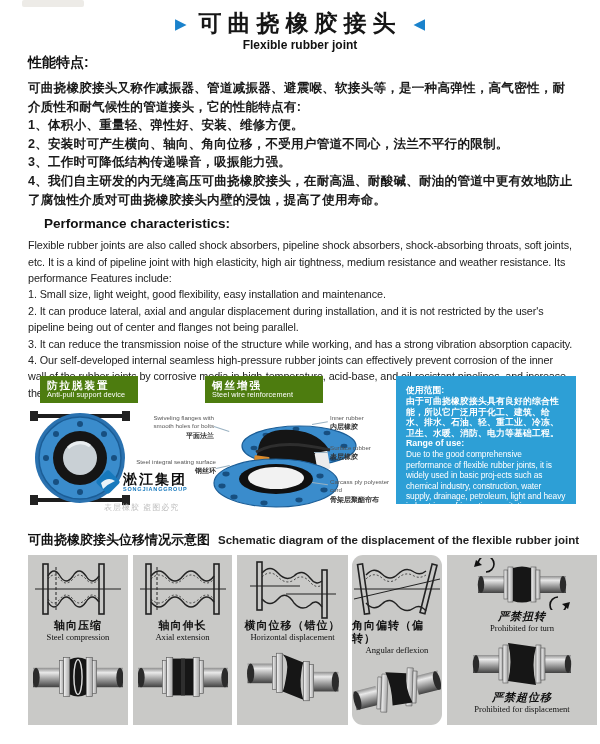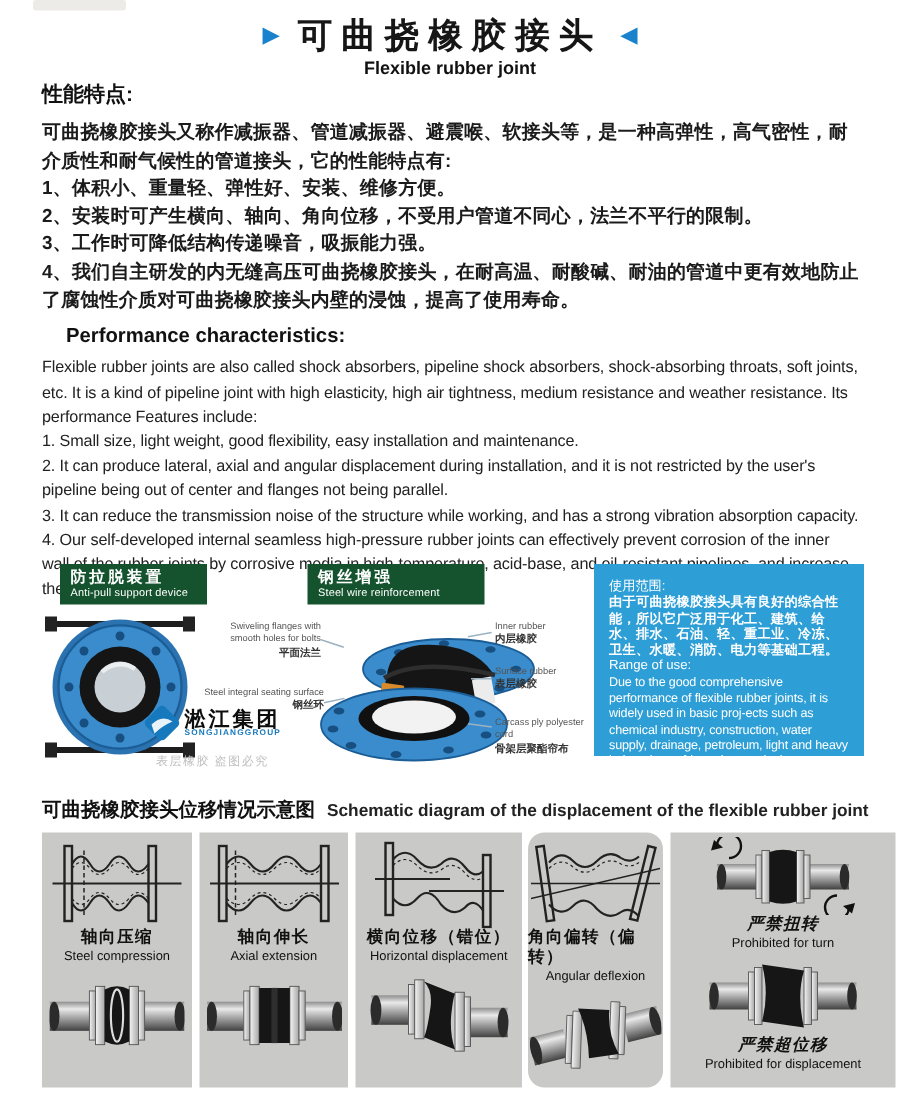--- a/index.html
+++ b/index.html
@@ -17,47 +17,47 @@
   
   .text-col{left:28px;top:54px;width:545px;}
   .h-cn{font-size:14px;font-weight:bold;margin:0 0 7px 0;color:#111;}
   .cn-body{font-size:12.6px;font-weight:600;line-height:18.6px;color:#1b1b1b;letter-spacing:0.2px;}
   .cn-body div{margin:0;}
   .h-en{font-size:13.5px;font-weight:bold;margin:7px 0 6px 16px;color:#111;}
   .en-body{font-size:10.8px;line-height:16.4px;color:#222;letter-spacing:-0.1px;}
 
   
   .gallery{left:0;top:374px;width:600px;height:160px;}
-  .img-label{background:#14532d;color:#fff;padding:3px 7px 4px 7px;line-height:1.15;}
+  .img-label{background:#4d7c0f;color:#fff;padding:3px 7px 4px 7px;line-height:1.15;}
   .img-label .l1{font-size:10.5px;font-weight:bold;letter-spacing:2px;}
   .img-label .l2{font-size:7.3px;letter-spacing:0.1px;}
   .lbl1{left:40px;top:2px;width:84px;}
   .lbl2{left:205px;top:2px;width:104px;}
   .callout{color:#555;font-size:6.2px;line-height:1.35;}
   .callout .cn{font-size:7px;font-weight:bold;color:#333;}
   .leader{background:#9ab2c2;height:1px;transform-origin:left center;}
   .range-box{left:396px;top:2px;width:180px;height:128px;background:#2d9fd6;color:#fff;
              padding:9px 10px;box-sizing:border-box;}
-  .range-box .rh{font-size:8.8px;font-weight:normal;line-height:11px;}
+  .range-box .rh{font-size:8.8px;font-weight:bold;line-height:11px;}
   .range-box .rb-cn{font-size:8.8px;font-weight:bold;line-height:10.6px;letter-spacing:0.2px;}
   .range-box .rb-en{font-size:8.4px;line-height:10.4px;letter-spacing:-0.1px;}
   .watermark{left:96px;top:96px;display:flex;align-items:center;gap:3px;}
   .wm-cn{font-size:14px;font-weight:bold;color:#0d0d0d;letter-spacing:2px;line-height:1;}
   .wm-en{font-size:5.5px;color:#1779bd;font-weight:bold;letter-spacing:0.8px;line-height:1;margin-top:1px;}
   .wm-notice{left:104px;top:128px;font-size:8px;color:#bfbfbf;letter-spacing:1px;}
 
   
   .schem-head{left:28px;top:531px;width:560px;display:flex;align-items:baseline;gap:8px;}
   .schem-cn{font-size:13px;font-weight:bold;color:#111;}
   .schem-en{font-size:11.5px;font-weight:bold;color:#222;}
   .panel{top:555px;height:170px;background:#c9c9c7;display:flex;flex-direction:column;align-items:center;}
   .p1{left:28px;width:100px;} .p2{left:133px;width:99px;} .p3{left:237px;width:111px;}
   .p4{left:352px;width:90px;border-radius:11px;} .p5{left:447px;width:150px;}
   .pl-cn{font-size:11px;font-weight:bold;color:#111;line-height:13px;letter-spacing:1px;}
-  .pl-en{font-family:Liberation Sans, sans-serif;font-size:8.6px;color:#111;line-height:11px;white-space:nowrap;}
+  .pl-en{font-family:Liberation Serif, serif;font-size:8.6px;color:#111;line-height:11px;white-space:nowrap;}
   .pro-cn{font-size:11px;font-weight:bold;font-style:italic;color:#111;line-height:13px;letter-spacing:1px;}
   .dsvg{margin-top:4px;} .psvg{margin-top:3px;}
 </style>
 </head>
 <body>
 
 <div id="page">
 
   <div class="abs edge-artifact"></div>
 

